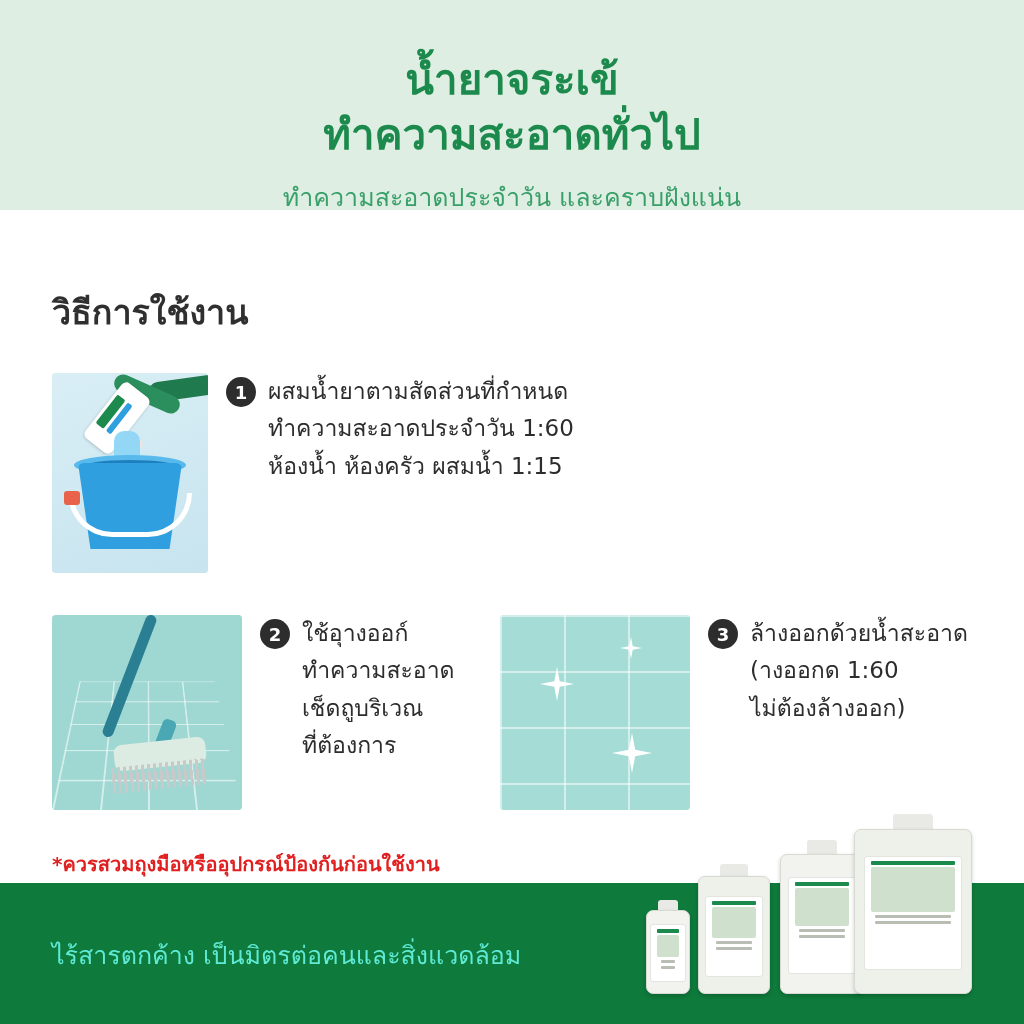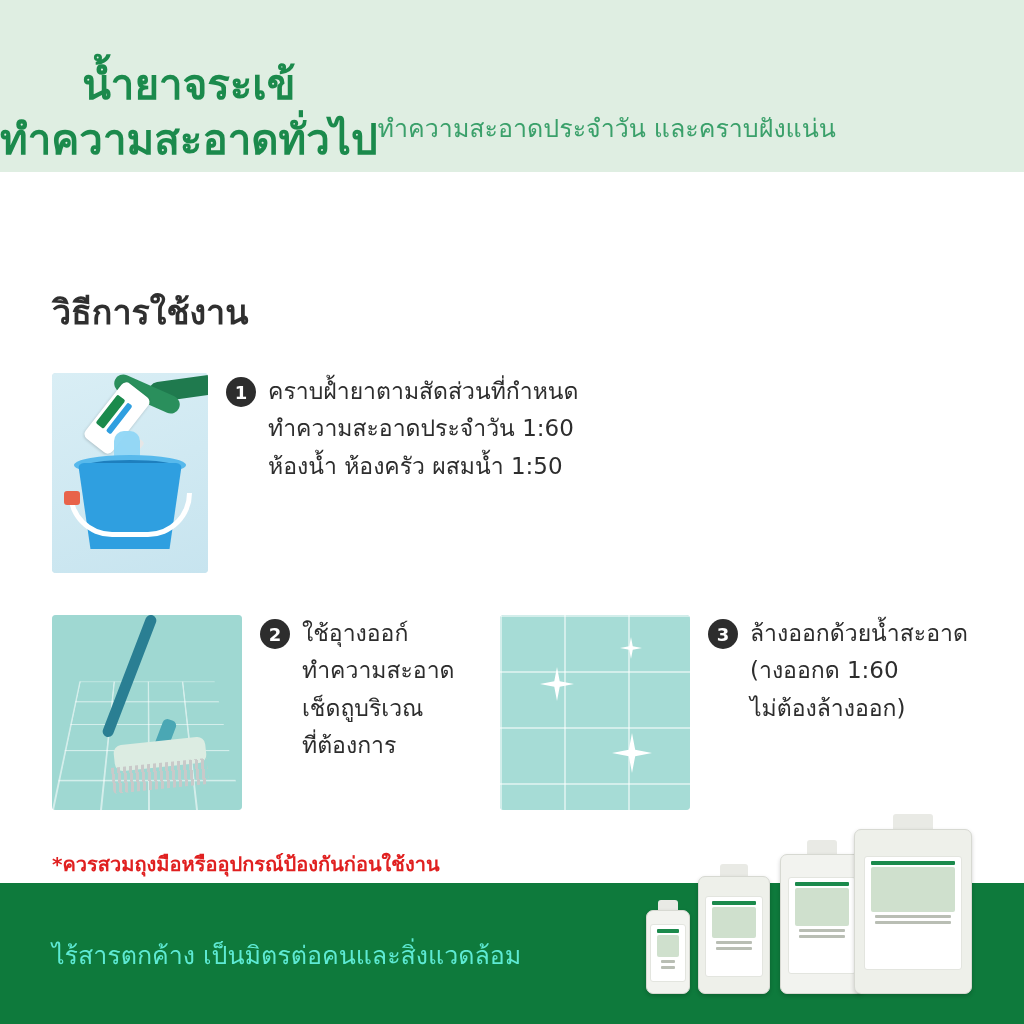--- a/index.html
+++ b/index.html
@@ -12,37 +12,38 @@
   .page {
     position: relative;
     width: 1024px; height: 1024px;
     background: #ffffff;
   }
 
   
   .header {
     position: absolute;
     left: 0; top: 0;
-    width: 1024px; height: 172px;
+    width: 1024px; height: 210px;
     background: #dfeee2;
     display: flex;
+    flex-direction: column;
     align-items: center;
     justify-content: flex-start;
     padding-top: 52px;
   }
   .header-title {
     font-size: 42px;
     font-weight: bold;
     color: #1b8a4c;
     line-height: 1.32;
     text-align: center;
     letter-spacing: 0px;
   }
   .header-sub {
-    margin-top: 32px;
+    margin-top: 14px;
     font-size: 25px;
     color: #3aa06a;
     text-align: center;
     font-weight: normal;
   }
 
   
   .body-area {
     position: absolute;
     left: 0; top: 243px;
@@ -336,23 +337,23 @@
         <div class="bk-pour"></div>
         <div class="bk-rim"></div>
         <div class="bk-inner"></div>
         <div class="bk-bucket"></div>
         <div class="bk-handle"></div>
         <div class="bk-knob"></div>
       </div>
       <div class="step-text-wrap">
         <div class="badge">1</div>
         <div class="step-lines">
-          <div>คราบฝ้ำยาตามสัดส่วนที่กำหนด</div>
+          <div>ผสมน้ำยาตามสัดส่วนที่กำหนด</div>
           <div>ทำความสะอาดประจำวัน 1:60</div>
-          <div>ห้องน้ำ ห้องครัว ผสมน้ำ 1:50</div>
+          <div>ห้องน้ำ ห้องครัว ผสมน้ำ 1:15</div>
         </div>
       </div>
     </div>
 
     <div class="step2">
       <div class="thumb square">
         <div class="mp-bg"></div>
         <div class="mp-tile"></div>
         <div class="mp-handle"></div>
         <div class="mp-neck"></div>

